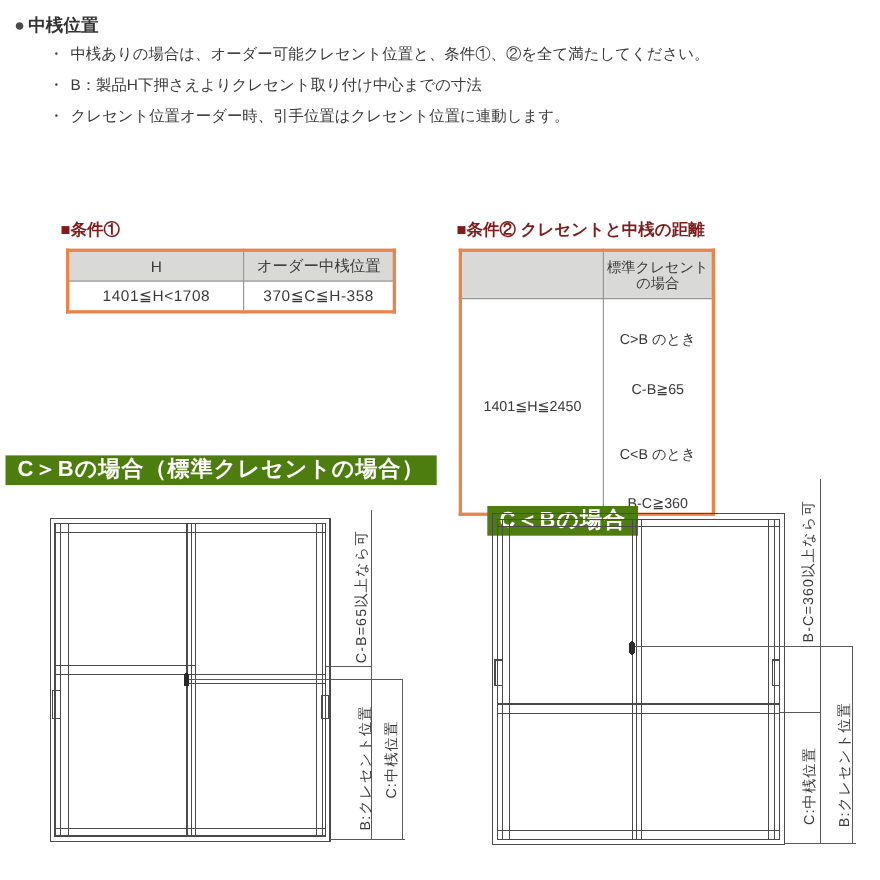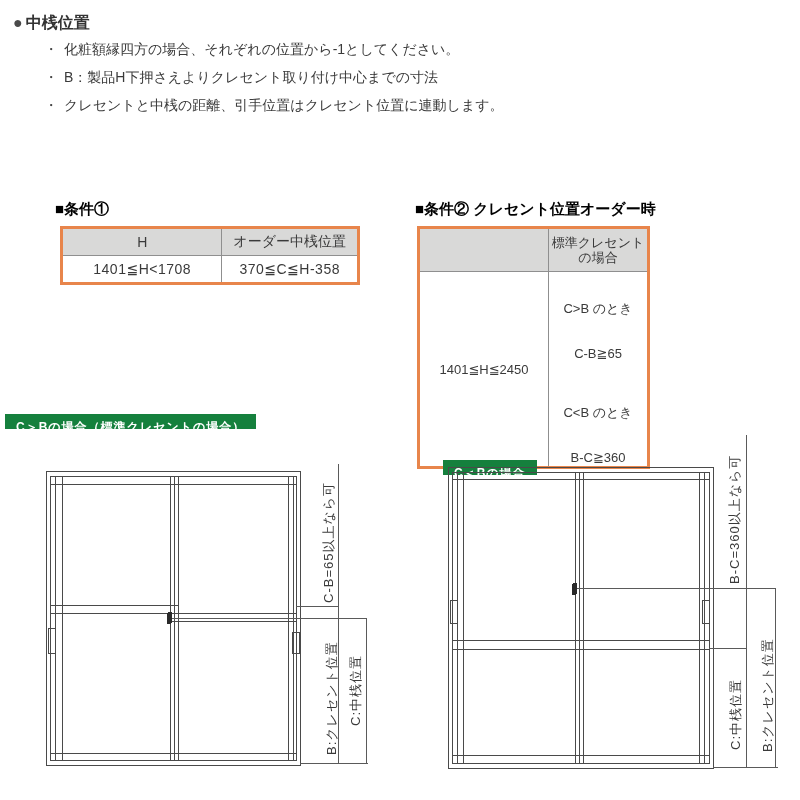--- a/index.html
+++ b/index.html
@@ -11,21 +11,21 @@
   .abs{position:absolute;}
 
   
   .page-title-row{left:13px;top:13px;font-size:16px;font-weight:bold;color:#333;text-align:right;}
   .page-title-row .marker{color:#4a4a4a;margin-right:3px;}
   .notes{left:44px;top:42px;width:740px;list-style:none;margin:0;padding:0;}
   .notes li{font-size:14px;line-height:15px;margin-bottom:13px;color:#3a3a3a;white-space:nowrap;}
   .notes li .bullet{margin-right:6px;}
 
   
-  .cond-heading{font-size:15px;font-weight:bold;color:#000000;white-space:nowrap;text-align:center;}
+  .cond-heading{font-size:15px;font-weight:bold;color:#7f1d1d;white-space:nowrap;text-align:center;}
   .cond1-heading{left:55px;top:200px;}
   .cond2-heading{left:415px;top:200px;}
 
   
   table{border-collapse:collapse;table-layout:fixed;background:#fff;}
   .cond-table{border:3px solid #e8854b;}
   .cond-table td,.cond-table th{
     border:1px solid #8f8f8f;text-align:center;vertical-align:middle;
     font-weight:normal;color:#3a3a3a;padding:0;
   }
@@ -34,66 +34,66 @@
   #table1 th{height:26px;}
   #table1 td{height:26px;letter-spacing:.5px;}
   #table2{left:417px;top:226px;width:233px;font-size:13px;padding-left:42px;}
   #table2 th{height:42px;line-height:15px;}
   #table2 td{height:113px;}
   #table2 .case-line{line-height:16px;margin-top:29px;}
   #table2 .case-gap{height:14px;}
 
   
   .diagram-bar{
-    top:414px;height:15px;line-height:27px;background:#15803d;color:#fff;
-    font-size:12px;font-weight:bold;padding:0 11px;white-space:nowrap;letter-spacing:1px;
+    top:414px;height:27px;line-height:27px;background:#4d7c0f;color:#fff;
+    font-size:20px;font-weight:bold;padding:0 11px;white-space:nowrap;letter-spacing:1px;
   }
   .bar-left{left:5px;}
   .bar-right{left:443px;top:412px;margin-top:48px;}
 
   
   #drawing{left:0;top:0;width:800px;height:800px;pointer-events:none;}
   .ln{stroke:#4a4a4a;stroke-width:1;fill:none;}
   .thin{stroke:#5a5a5a;}
   .dim-label{
     font-family:"Liberation Sans",sans-serif;font-size:13px;fill:#3a3a3a;letter-spacing:1px;
   }
 </style>
 </head>
 <body>
 
 <div class="abs page-title-row">
   <span class="marker">●</span><span>中桟位置</span>
 </div>
 
 <ul class="abs notes">
-  <li><span class="bullet">・</span><span>化粧額縁四方の場合、それぞれの位置から-1としてください。</span></li>
+  <li><span class="bullet">・</span><span>中桟ありの場合は、オーダー可能クレセント位置と、条件①、②を全て満たしてください。</span></li>
   <li><span class="bullet">・</span><span>B：製品H下押さえよりクレセント取り付け中心までの寸法</span></li>
-  <li><span class="bullet">・</span><span>クレセントと中桟の距離、引手位置はクレセント位置に連動します。</span></li>
+  <li><span class="bullet">・</span><span>クレセント位置オーダー時、引手位置はクレセント位置に連動します。</span></li>
 </ul>
 
 <div class="abs cond-heading cond1-heading">■条件①</div>
 <table id="table1" class="abs cond-table">
   <colgroup>
       <col style="width:54%">
       <col style="width:46%">
     </colgroup>
   <tbody>
       <tr>
     <th>H</th>
     <th>オーダー中桟位置</th>
   </tr>
   <tr>
     <td>1401≦H&lt;1708</td>
     <td>370≦C≦H-358</td>
   </tr>
 </tbody>
   </table>
 
-<div class="abs cond-heading cond2-heading">■条件② クレセント位置オーダー時</div>
+<div class="abs cond-heading cond2-heading">■条件② クレセントと中桟の距離</div>
 <table id="table2" class="abs cond-table">
   <colgroup>
       <col style="width:130px">
       <col>
     </colgroup>
   <tbody>
       <tr>
     <th></th>
     <th>
       <div>標準クレセント</div>

